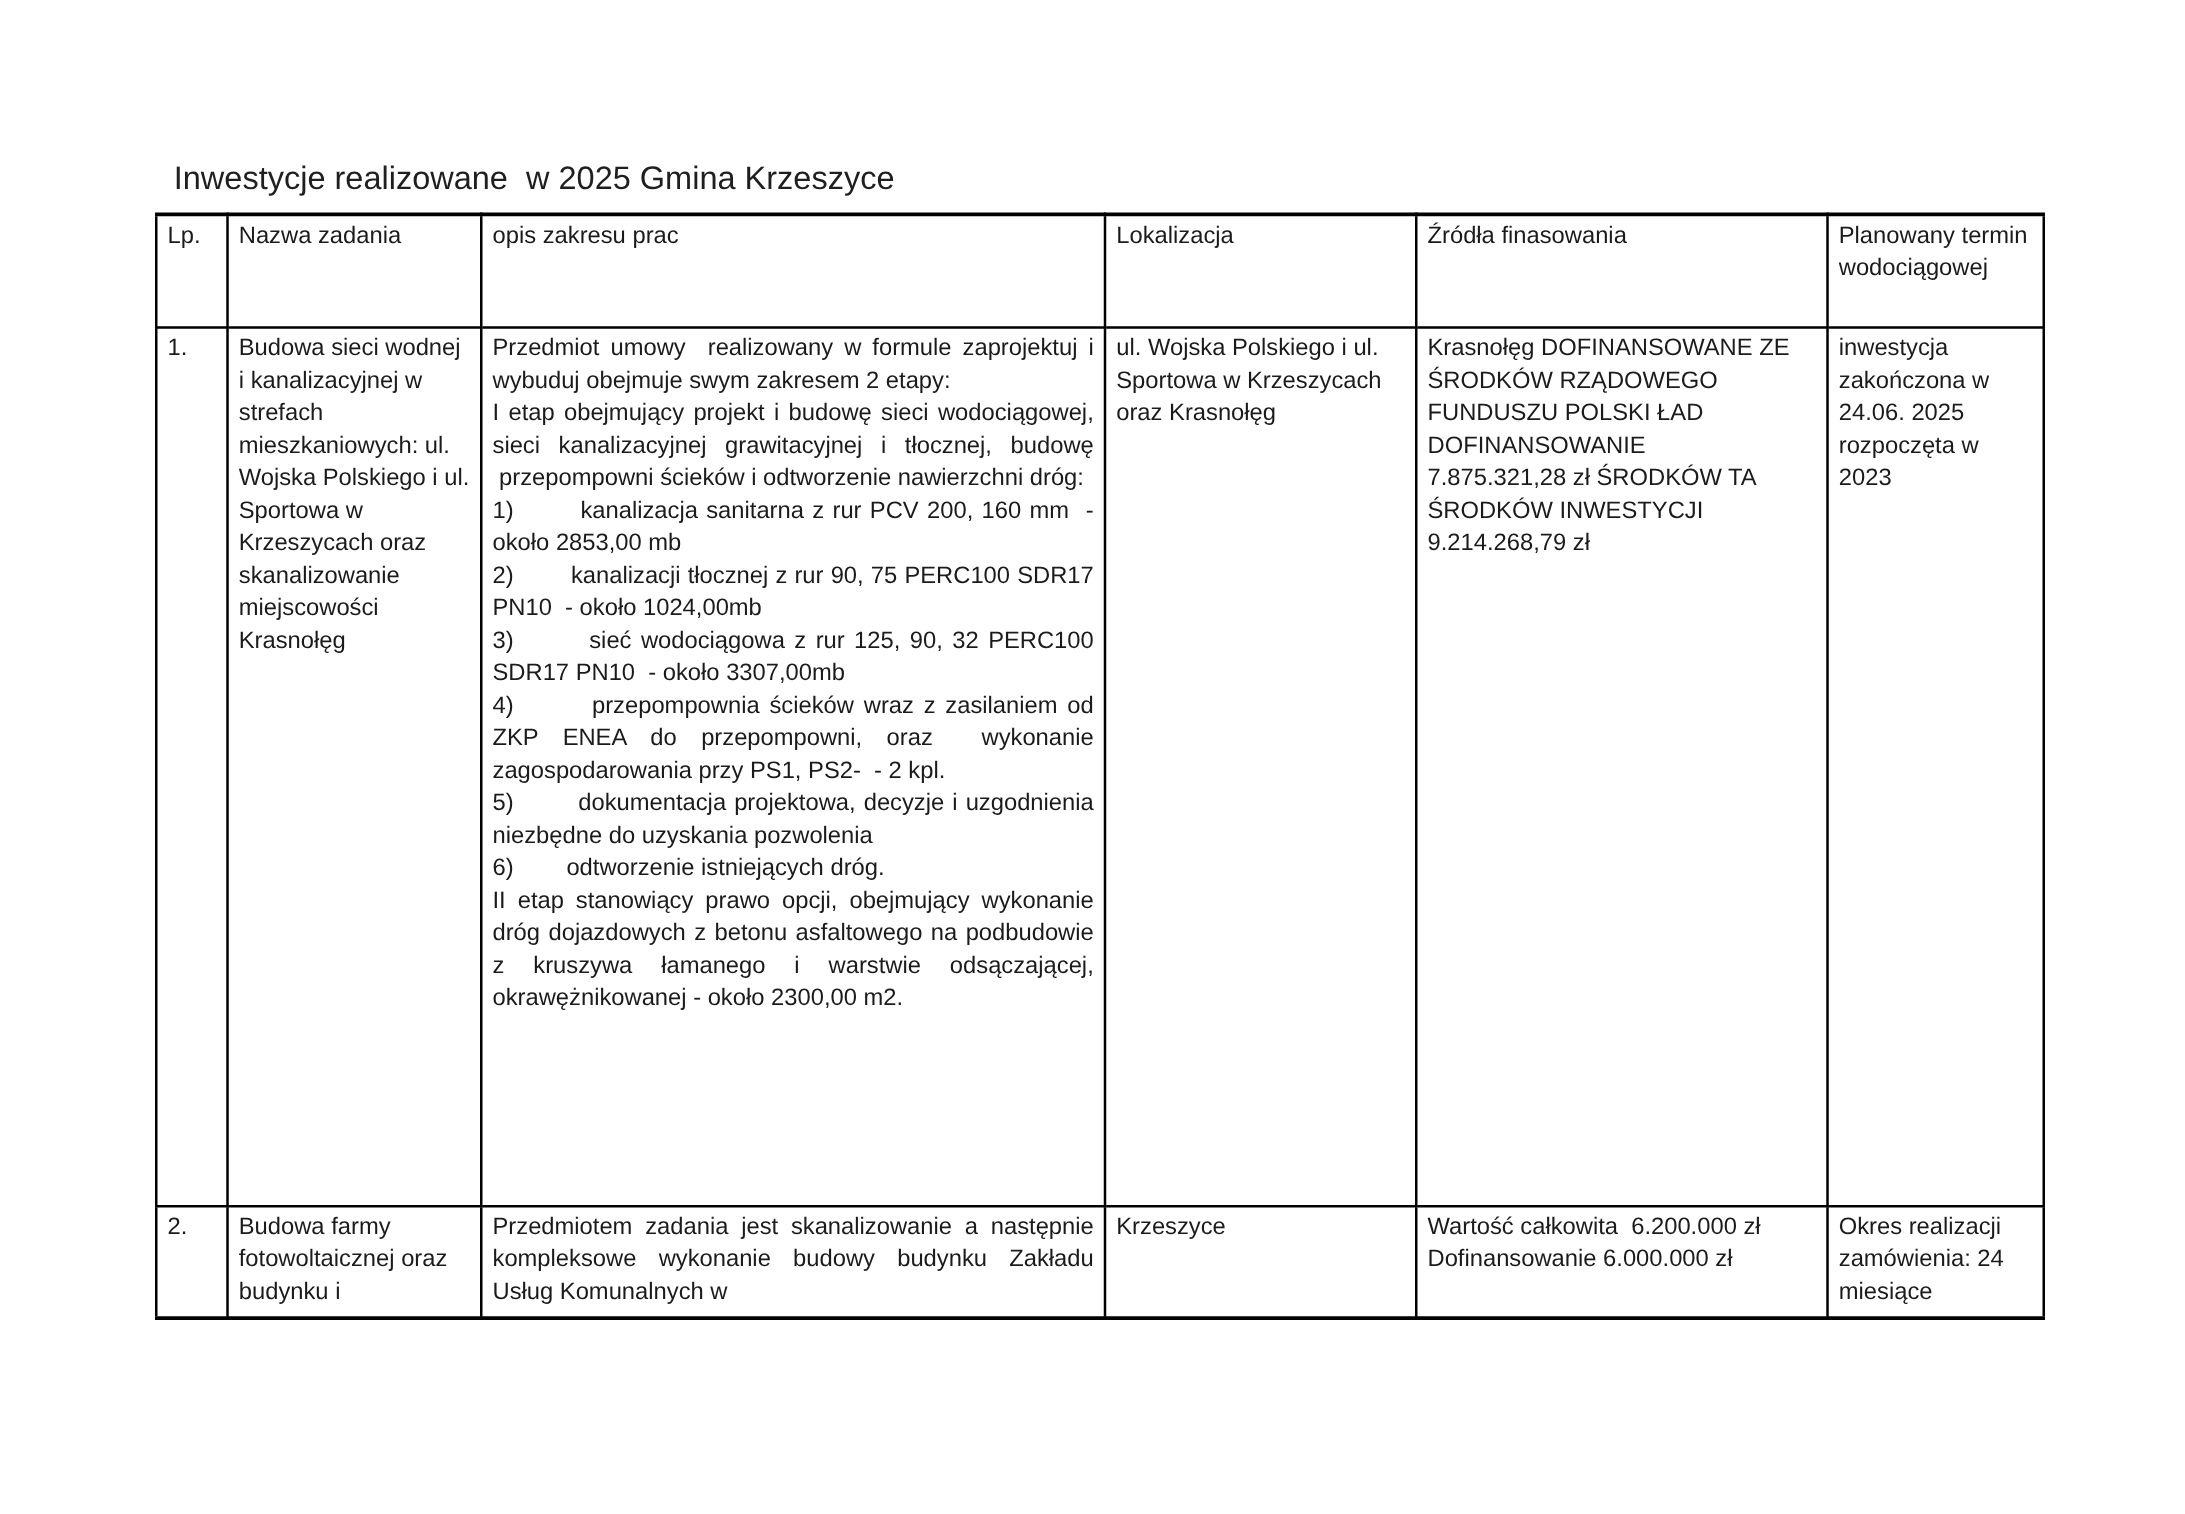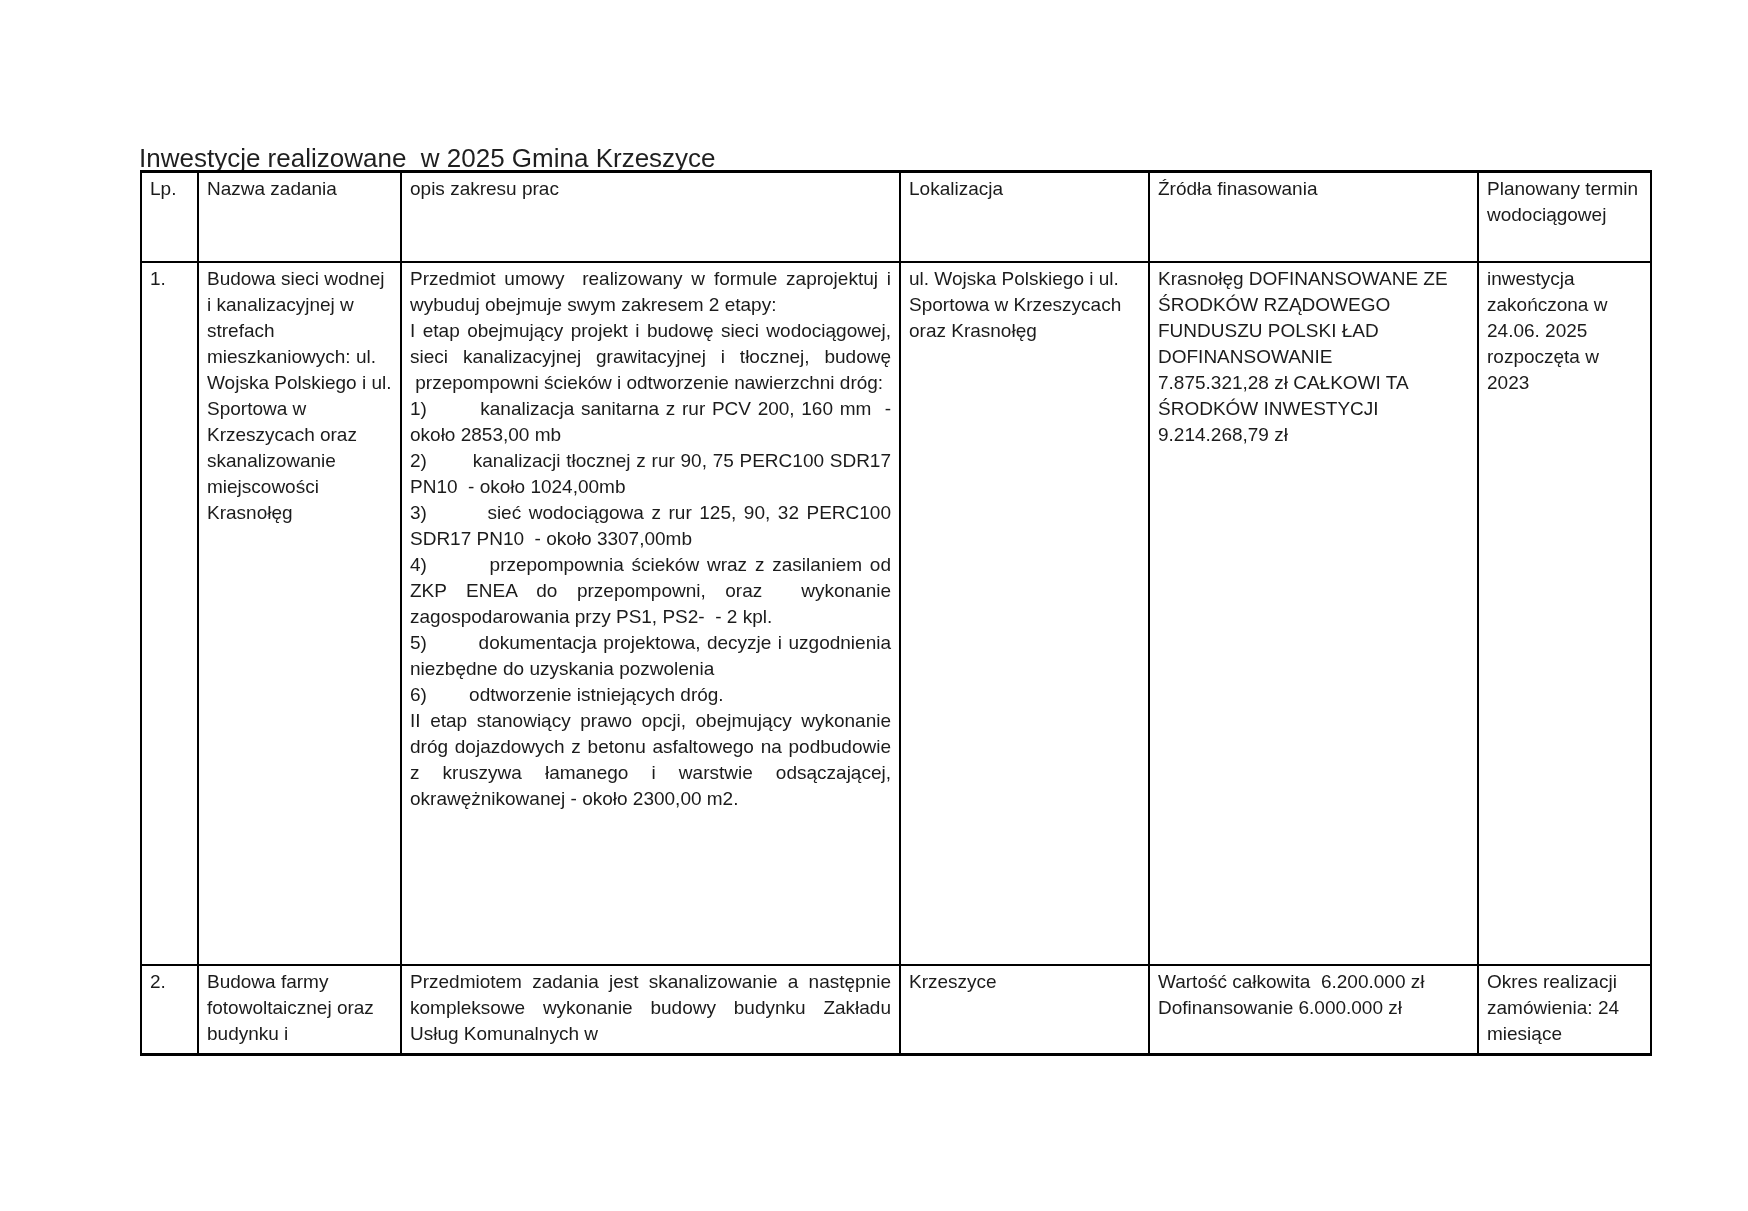--- a/index.html
+++ b/index.html
@@ -2,26 +2,26 @@
 <html lang="pl"><head>
 <meta charset="utf-8">
 <style>
   html, body { margin:0; padding:0; }
   body {
     width:1748px; height:1211px; background:#ffffff; position:relative;
     font-family:"Liberation Sans", sans-serif; color:#1b1b1b;
     -webkit-font-smoothing:antialiased;
   }
   .doc-title {
-    position:absolute; left:139px; top:104px;
+    position:absolute; left:139px; top:88px;
     font-size:26px; line-height:32px; font-weight:400; color:#1f1f1f;
     white-space:pre;
     margin-top:38px;
   }
-  .tbl-wrap { position:absolute; left:140px; top:170px; }
+  .tbl-wrap { position:absolute; left:124px; top:170px; }
   table.inv-table {
     border-collapse:collapse; table-layout:fixed; width:1510px;
     border-top:3px solid #000; border-bottom:3px solid #000;
   }
   table.inv-table td {
     border:2px solid #000;
     vertical-align:top;
     padding:3px 8px 6px 8px;
     font-size:19px; line-height:26px;
     overflow:hidden;
@@ -77,21 +77,21 @@
             <div class="para">5)&nbsp;&nbsp;&nbsp;&nbsp;&nbsp;&nbsp;&nbsp; dokumentacja projektowa, decyzje i uzgodnienia niezbędne do uzyskania pozwolenia</div>
             <div class="para">6)&nbsp;&nbsp;&nbsp;&nbsp;&nbsp;&nbsp;&nbsp; odtworzenie istniejących dróg.</div>
             <div class="para">II etap stanowiący prawo opcji, obejmujący wykonanie dróg dojazdowych z betonu asfaltowego na podbudowie z kruszywa łamanego i warstwie odsączającej, okrawężnikowanej - około 2300,00 m2.</div>
           </td>
         <td>ul. Wojska Polskiego i ul. Sportowa w Krzeszycach oraz Krasnołęg</td>
         <td>
             <div class="para">Krasnołęg DOFINANSOWANE ZE</div>
             <div class="para">ŚRODKÓW RZĄDOWEGO</div>
             <div class="para">FUNDUSZU POLSKI ŁAD</div>
             <div class="para">DOFINANSOWANIE</div>
-            <div class="para">7.875.321,28 zł CAŁKOWI TA</div>
+            <div class="para">7.875.321,28 zł ŚRODKÓW TA</div>
             <div class="para">ŚRODKÓW INWESTYCJI</div>
             <div class="para">9.214.268,79 zł</div>
           </td>
         <td>inwestycja zakończona w 24.06. 2025 rozpoczęta w 2023</td>
       </tr>
 
       <tr class="row-last">
         <td>2.</td>
         <td>Budowa farmy fotowoltaicznej oraz budynku i</td>
         <td class="justify">

